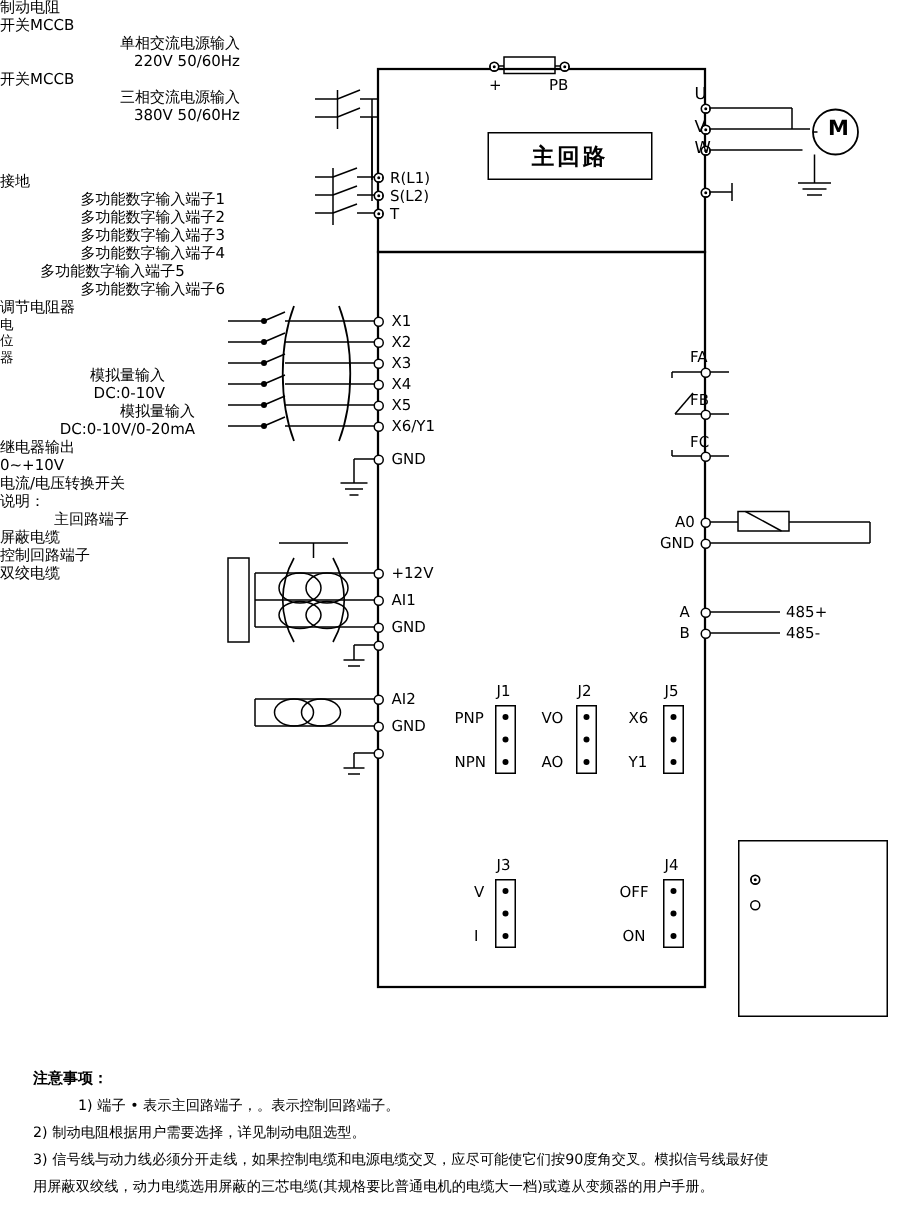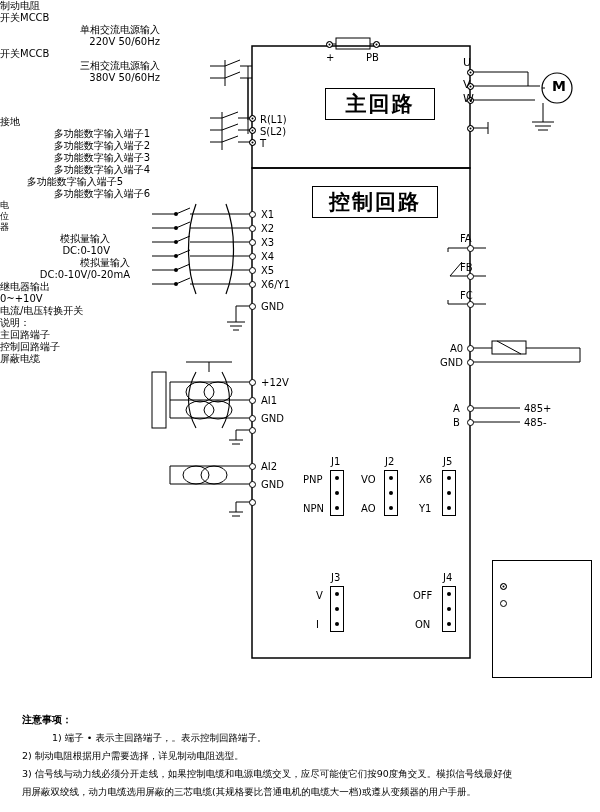--- a/index.html
+++ b/index.html
@@ -1,21 +1,21 @@
 <!DOCTYPE html>
 <html><head>
 <meta charset="utf-8">
 <style>
   html,body{margin:0;padding:0;background:#ffffff;}
   body{width:600px;height:812px;position:relative;font-family:"DejaVu Sans","Liberation Sans",sans-serif;color:#000;}
   #root{position:absolute;left:0;top:0;width:600px;height:812px;}
   .abs{position:absolute;}
   .lbl{font-size:10px;line-height:12px;white-space:nowrap;}
   .lbl.r{text-align:right;}
-  .title{position:absolute;border:1.5px solid #000;box-sizing:border-box;font-size:21px;font-weight:bold;display:flex;align-items:center;justify-content:center;letter-spacing:2px;}
+  .title{position:absolute;border:1.5px solid #000;box-sizing:border-box;font-size:15px;font-weight:bold;display:flex;align-items:center;justify-content:center;letter-spacing:2px;}
   .term{position:absolute;width:7px;height:7px;border:1.2px solid #000;border-radius:50%;box-sizing:border-box;background:#fff;}
   .term.filled{background:#000;box-shadow:inset 0 0 0 1.5px #fff;border:1.2px solid #000;}
   .dot{position:absolute;width:4px;height:4px;background:#000;border-radius:50%;}
   .tname{position:absolute;font-size:10px;line-height:11px;white-space:nowrap;}
   .note{position:absolute;font-size:9.5px;line-height:15px;white-space:nowrap;}
   .note.b{font-weight:bold;font-size:10px;}
   .jbox{position:absolute;border:1.2px solid #000;box-sizing:border-box;background:#fff;}
   .jlabel{position:absolute;font-size:10px;white-space:nowrap;}
   .legend{position:absolute;border:1.2px solid #000;box-sizing:border-box;background:#fff;}
   svg{position:absolute;left:0;top:0;overflow:visible;}
@@ -158,21 +158,20 @@
 
       <path d="M508 623 C502 630 502 640 508 647" stroke-width="1"></path>
       <path d="M518 623 C524 630 524 640 518 647" stroke-width="1"></path>
 
       <ellipse cx="508" cy="663" rx="8" ry="6" stroke-width="1"></ellipse>
       <ellipse cx="520" cy="663" rx="8" ry="6" stroke-width="1"></ellipse>
     </g>
   </svg>
 
   <div class="title" style="left:325px;top:88px;width:110px;height:32px;">主回路</div>
-  <div class="title" style="left:312px;top:186px;width:126px;height:32px;">控制回路</div>
 
   <div class="lbl" style="left:330px;top:14px;">制动电阻</div>
   <div class="term filled abs" style="left:326px;top:41px;"></div>
   <div class="term filled abs" style="left:373px;top:41px;"></div>
   <div class="tname" style="left:326px;top:52px;">+</div>
   <div class="tname" style="left:366px;top:52px;">PB</div>
 
   <div class="lbl" style="left:168px;top:36px;">开关MCCB</div>
   <div class="lbl r" style="left:42px;top:58px;width:160px;">单相交流电源输入</div>
   <div class="lbl r" style="left:42px;top:72px;width:160px;">220V 50/60Hz</div>
@@ -221,20 +220,21 @@
   <div class="term abs" style="left:249px;top:303px;"></div>
 
   <div class="tname" style="left:261px;top:209px;">X1</div>
   <div class="tname" style="left:261px;top:223px;">X2</div>
   <div class="tname" style="left:261px;top:237px;">X3</div>
   <div class="tname" style="left:261px;top:251px;">X4</div>
   <div class="tname" style="left:261px;top:265px;">X5</div>
   <div class="tname" style="left:261px;top:279px;">X6/Y1</div>
   <div class="tname" style="left:261px;top:301px;">GND</div>
 
+  <div class="lbl" style="left:152px;top:348px;">调节电阻器</div>
   <div class="lbl" style="left:154px;top:378px;width:11px;white-space:normal;line-height:11px;font-size:9px;">电位器</div>
 
   <div class="lbl r" style="left:30px;top:390px;width:110px;">模拟量输入</div>
   <div class="lbl r" style="left:30px;top:404px;width:110px;">DC:0-10V</div>
 
   <div class="term abs" style="left:249px;top:379px;"></div>
   <div class="term abs" style="left:249px;top:397px;"></div>
   <div class="term abs" style="left:249px;top:415px;"></div>
   <div class="term abs" style="left:249px;top:427px;"></div>
   <div class="tname" style="left:261px;top:377px;">+12V</div>
@@ -308,24 +308,25 @@
   <div class="dot" style="left:447px;top:607px;"></div>
   <div class="dot" style="left:447px;top:622px;"></div>
   <div class="jlabel" style="left:413px;top:590px;">OFF</div>
   <div class="jlabel" style="left:415px;top:619px;">ON</div>
 
   <div class="lbl" style="left:306px;top:643px;">电流/电压转换开关</div>
 
   <div class="legend" style="left:492px;top:560px;width:100px;height:118px;"></div>
   <div class="lbl" style="left:500px;top:567px;">说明：</div>
   <div class="term filled abs" style="left:500px;top:583px;"></div>
-  <div class="lbl" style="left:514px;top:582px;">主回路端子</div>
+  <div class="lbl" style="left:514px;top:582px;padding-left:36px;">主回路端子</div>
   <div class="term abs" style="left:500px;top:600px;"></div>
+  <div class="lbl" style="left:532px;top:629px;">屏蔽电缆</div>
   <div class="lbl" style="left:514px;top:599px;">控制回路端子</div>
-  <div class="lbl" style="left:532px;top:629px;">屏蔽电缆</div>
+  <div class="lbl" style="left:532px;top:657px;">双绞电缆</div>
 
   <div class="note b" style="left:22px;top:712px;">注意事项：</div>
   <div class="note" style="left:22px;top:730px;margin-left:30px;">1) 端子 • 表示主回路端子，。表示控制回路端子。</div>
   <div class="note" style="left:22px;top:748px;">2) 制动电阻根据用户需要选择，详见制动电阻选型。</div>
   <div class="note" style="left:22px;top:766px;">3) 信号线与动力线必须分开走线，如果控制电缆和电源电缆交叉，应尽可能使它们按90度角交叉。模拟信号线最好使</div>
   <div class="note" style="left:22px;top:784px;">用屏蔽双绞线，动力电缆选用屏蔽的三芯电缆(其规格要比普通电机的电缆大一档)或遵从变频器的用户手册。</div>
 
 </div>
 
 </body></html>

